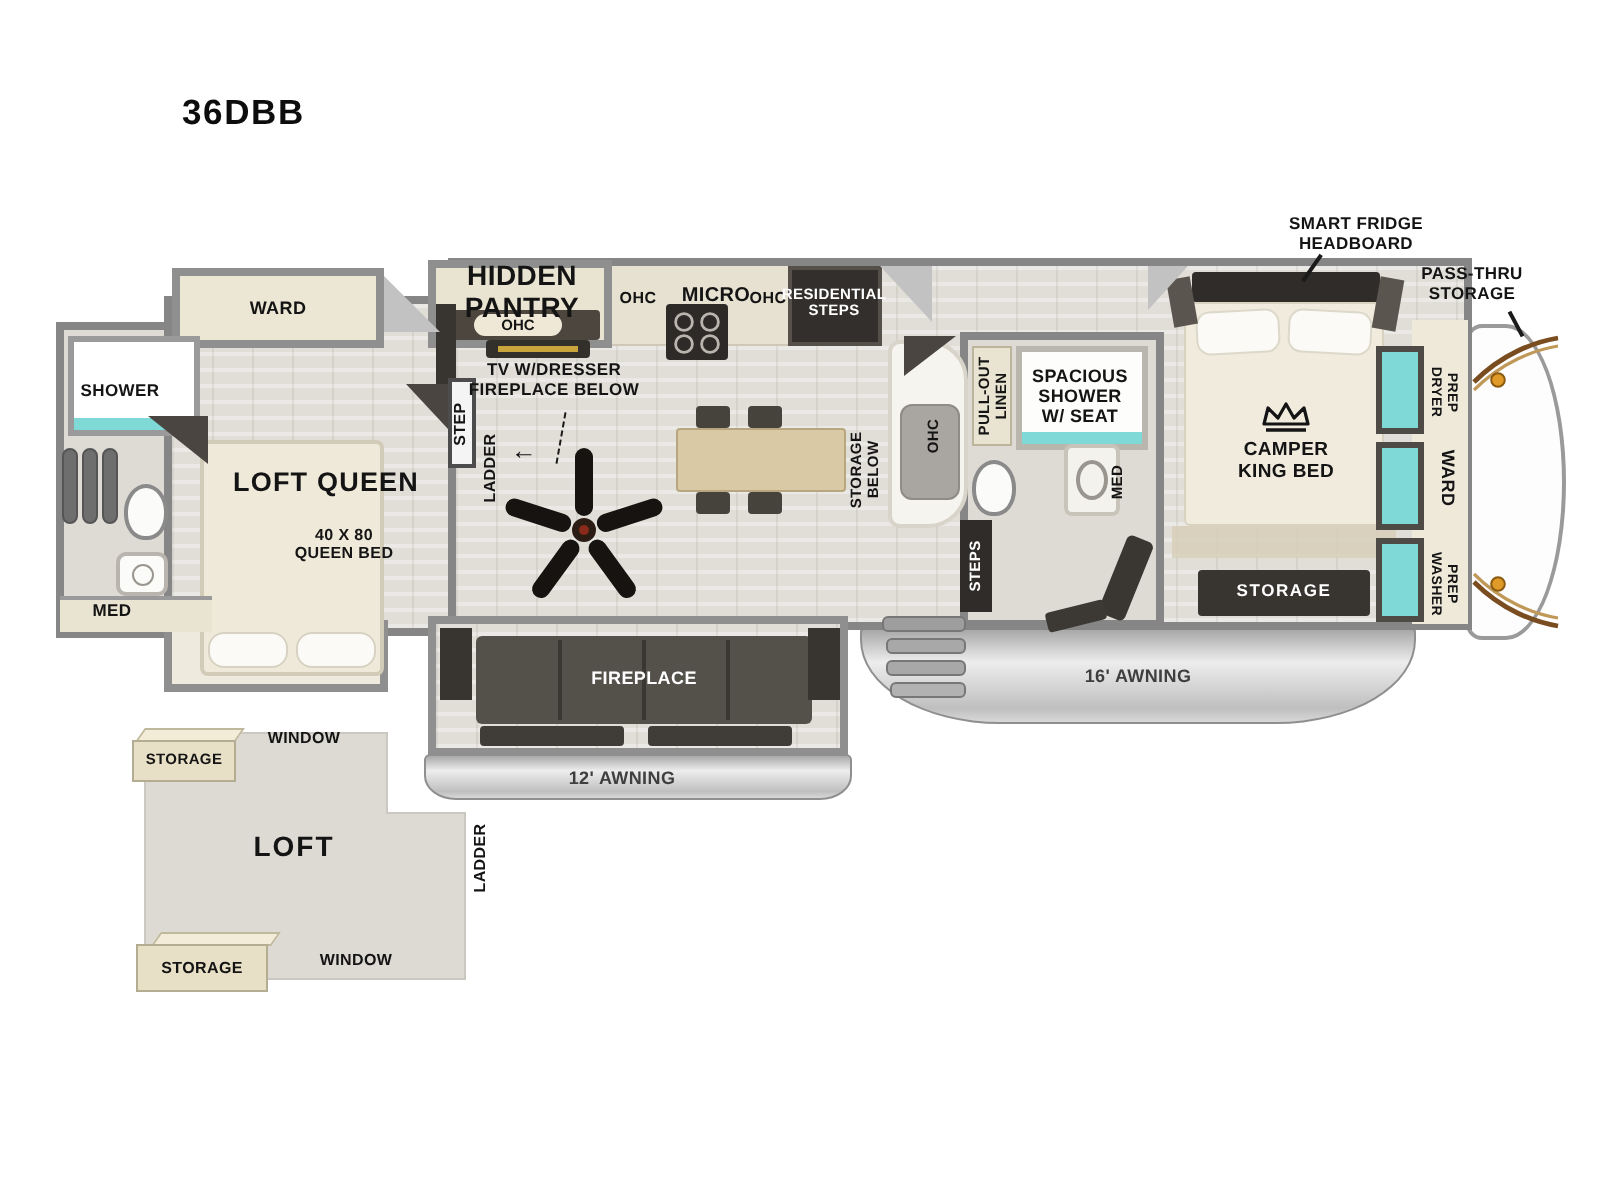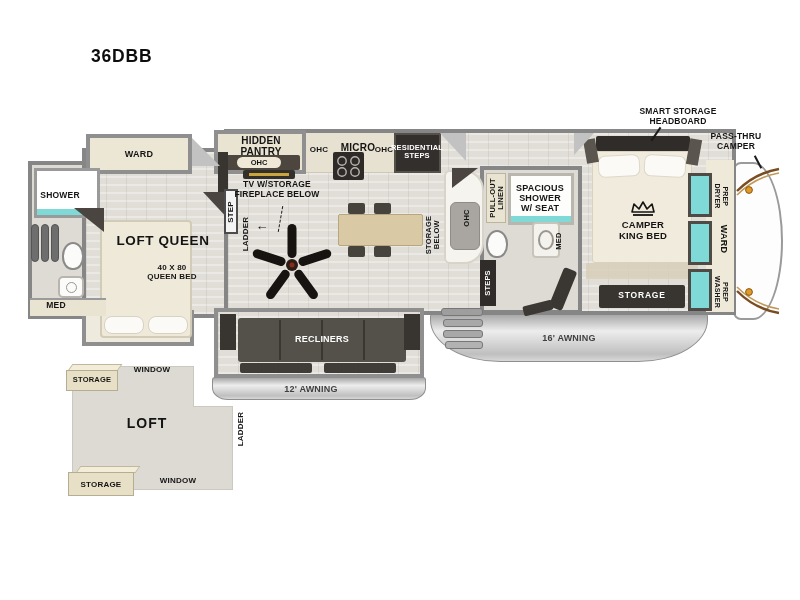--- a/index.html
+++ b/index.html
@@ -82,21 +82,21 @@
   <div class="furn" style="left:104px;top:316px;width:40px;height:18px;background:#fbfaf6;border:1px solid #d8d2c2;border-radius:8px;z-index:7"></div>
   <div class="furn" style="left:148px;top:316px;width:40px;height:18px;background:#fbfaf6;border:1px solid #d8d2c2;border-radius:8px;z-index:7"></div>
   <div class="lbl" style="left:163px;top:241px;font-size:13.5px;letter-spacing:.6px">LOFT QUEEN</div>
   <div class="lbl" style="left:172px;top:273px;font-size:8px">40 X 80
 QUEEN BED</div>
   <div class="furn" style="left:224px;top:189px;width:14px;height:45px;background:#f4f4f4;border:2px solid #4c4c4c;z-index:12"></div>
   <div class="lbl vup" style="left:231px;top:212px;font-size:8px">STEP</div>
   <div class="lbl vup" style="left:246px;top:234px;font-size:8px">LADDER</div>
 
   <div class="slide" style="left:214px;top:130px;width:92px;height:44px;background:#e9e3d1;z-index:5"></div>
-  <div class="lbl" style="left:261px;top:146px;font-size:10px">HIDDEN
+  <div class="lbl" style="left:261px;top:146px;font-size:14px">HIDDEN
 PANTRY</div>
   <div class="furn" style="left:220px;top:155px;width:80px;height:15px;background:#4c463e;border-radius:2px;z-index:6"></div>
   <div class="pill" style="left:237px;top:157px;width:44px;height:11px;background:#efe8d6;border-radius:6px">
     <span style="font-size:7.5px;font-weight:bold;color:#141414">OHC</span>
   </div>
 
   <div class="furn" style="left:306px;top:133px;width:90px;height:40px;background:#e7e1d2;border-bottom:1px solid #cfc8b6;z-index:5"></div>
   <div class="lbl" style="left:319px;top:150px;font-size:8px">OHC</div>
   <div class="lbl" style="left:358px;top:148px;font-size:10px">MICRO</div>
   <div class="lbl" style="left:384px;top:150px;font-size:8px">OHC</div>
@@ -108,21 +108,21 @@
     <circle cx="22" cy="20" r="4.2" fill="none" stroke="#b9b5ae" stroke-width="1.4"></circle>
   </svg>
   <div class="furn" style="left:394px;top:133px;width:47px;height:40px;background:#332f2c;border:2px solid #55504a;z-index:6"></div>
   <div class="lbl white" style="left:417px;top:152px;font-size:7.5px">RESIDENTIAL
 STEPS</div>
   <div class="wedge" style="left:440px;top:133px;width:26px;height:28px;clip-path:polygon(0 0,100% 0,100% 100%)"></div>
 
   <div class="furn" style="left:243px;top:170px;width:52px;height:9px;background:#33302c;border-radius:2px;z-index:8">
     <div class="abs" style="left:6px;top:3px;width:40px;height:2.5px;background:#caa43c"></div>
   </div>
-  <div class="lbl" style="left:277px;top:190px;font-size:8.5px">TV W/STORAGE
+  <div class="lbl" style="left:277px;top:190px;font-size:8.5px">TV W/DRESSER
 FIREPLACE BELOW</div>
   <div class="lbl" style="left:262px;top:226px;font-size:13px">←</div>
   <div class="ptr" style="left:280px;top:206px;height:26px;width:0;border-left:1.5px dashed #1a1a1a;background:none;transform:rotate(10deg)"></div>
 
   <svg class="abs" width="86" height="86" viewBox="-43 -43 86 86" style="left:249px;top:222px;z-index:9">
     <g fill="#161310">
       <rect x="-4.5" y="-41" width="9" height="34" rx="4.5"></rect>
       <rect x="-4.5" y="-41" width="9" height="34" rx="4.5" transform="rotate(72)"></rect>
       <rect x="-4.5" y="-41" width="9" height="34" rx="4.5" transform="rotate(144)"></rect>
       <rect x="-4.5" y="-41" width="9" height="34" rx="4.5" transform="rotate(216)"></rect>
@@ -145,21 +145,21 @@
   <div class="lbl vup" style="left:467px;top:218px;font-size:7.5px">OHC</div>
 
   <div class="slide wood" style="left:214px;top:308px;width:210px;height:70px;z-index:5"></div>
   <div class="furn dark" style="left:220px;top:314px;width:16px;height:36px"></div>
   <div class="furn dark" style="left:404px;top:314px;width:16px;height:36px"></div>
   <div class="furn" style="left:238px;top:318px;width:168px;height:44px;background:#54504a;border-radius:3px;z-index:6">
     <div class="abs" style="left:41px;top:2px;width:2px;height:40px;background:#3a3733"></div>
     <div class="abs" style="left:83px;top:2px;width:2px;height:40px;background:#3a3733"></div>
     <div class="abs" style="left:125px;top:2px;width:2px;height:40px;background:#3a3733"></div>
   </div>
-  <div class="lbl white" style="left:322px;top:339px;font-size:9px">RECLINERS</div>
+  <div class="lbl white" style="left:322px;top:339px;font-size:9px">FIREPLACE</div>
   <div class="furn" style="left:240px;top:363px;width:72px;height:10px;background:#403d38;border-radius:2px;z-index:6"></div>
   <div class="furn" style="left:324px;top:363px;width:72px;height:10px;background:#403d38;border-radius:2px;z-index:6"></div>
 
   <div class="furn" style="left:441px;top:308px;width:42px;height:8px;background:#9e9e9e;border:1px solid #777;border-radius:3px;z-index:6"></div>
   <div class="furn" style="left:443px;top:319px;width:40px;height:8px;background:#a8a8a8;border:1px solid #777;border-radius:3px;z-index:6"></div>
   <div class="furn" style="left:443px;top:330px;width:40px;height:8px;background:#a8a8a8;border:1px solid #777;border-radius:3px;z-index:6"></div>
   <div class="furn" style="left:445px;top:341px;width:38px;height:8px;background:#b2b2b2;border:1px solid #777;border-radius:3px;z-index:6"></div>
   <div class="furn" style="left:523px;top:303px;width:30px;height:10px;background:#3c3935;transform:rotate(-14deg);border-radius:2px"></div>
 
   <div class="room tile" style="left:480px;top:166px;width:102px;height:148px;z-index:5"></div>
@@ -202,25 +202,25 @@
   <div class="win" style="left:688px;top:173px;width:24px;height:44px"></div>
   <div class="win" style="left:688px;top:221px;width:24px;height:44px"></div>
   <div class="win" style="left:688px;top:269px;width:24px;height:42px"></div>
 
   <div class="lbl vdn" style="left:721px;top:196px;font-size:7px">DRYER
 PREP</div>
   <div class="lbl vdn" style="left:724px;top:239px;font-size:9px">WARD</div>
   <div class="lbl vdn" style="left:721px;top:292px;font-size:7px">WASHER
 PREP</div>
 
-  <div class="lbl" style="left:678px;top:117px;font-size:8.5px">SMART STORAGE
+  <div class="lbl" style="left:678px;top:117px;font-size:8.5px">SMART FRIDGE
 HEADBOARD</div>
   <div class="ptr" style="left:655px;top:126px;height:16px;transform:rotate(35deg)"></div>
   <div class="lbl" style="left:736px;top:142px;font-size:8.5px">PASS-THRU
-CAMPER</div>
+STORAGE</div>
   <div class="ptr" style="left:757px;top:155px;height:14px;transform:rotate(-28deg)"></div>
 
   <div class="abs" style="left:72px;top:366px;width:122px;height:124px;background:#dcdad2;border:1px solid #cac8c0"></div>
   <div class="abs" style="left:193px;top:406px;width:40px;height:84px;background:#dcdad2;border:1px solid #cac8c0;border-left:none"></div>
   <div class="abs" style="left:70px;top:364px;width:50px;height:7px;background:#f2ecd9;border:1px solid #c0b89c;transform:skewX(-35deg)"></div>
   <div class="abs" style="left:66px;top:370px;width:52px;height:21px;background:#e8e0c6;border:1px solid #b5ad92"></div>
   <div class="lbl" style="left:92px;top:380px;font-size:7.5px">STORAGE</div>
   <div class="lbl" style="left:152px;top:370px;font-size:8px">WINDOW</div>
   <div class="lbl" style="left:147px;top:424px;font-size:14px;letter-spacing:1px">LOFT</div>
   <div class="lbl vup" style="left:241px;top:429px;font-size:8px">LADDER</div>

